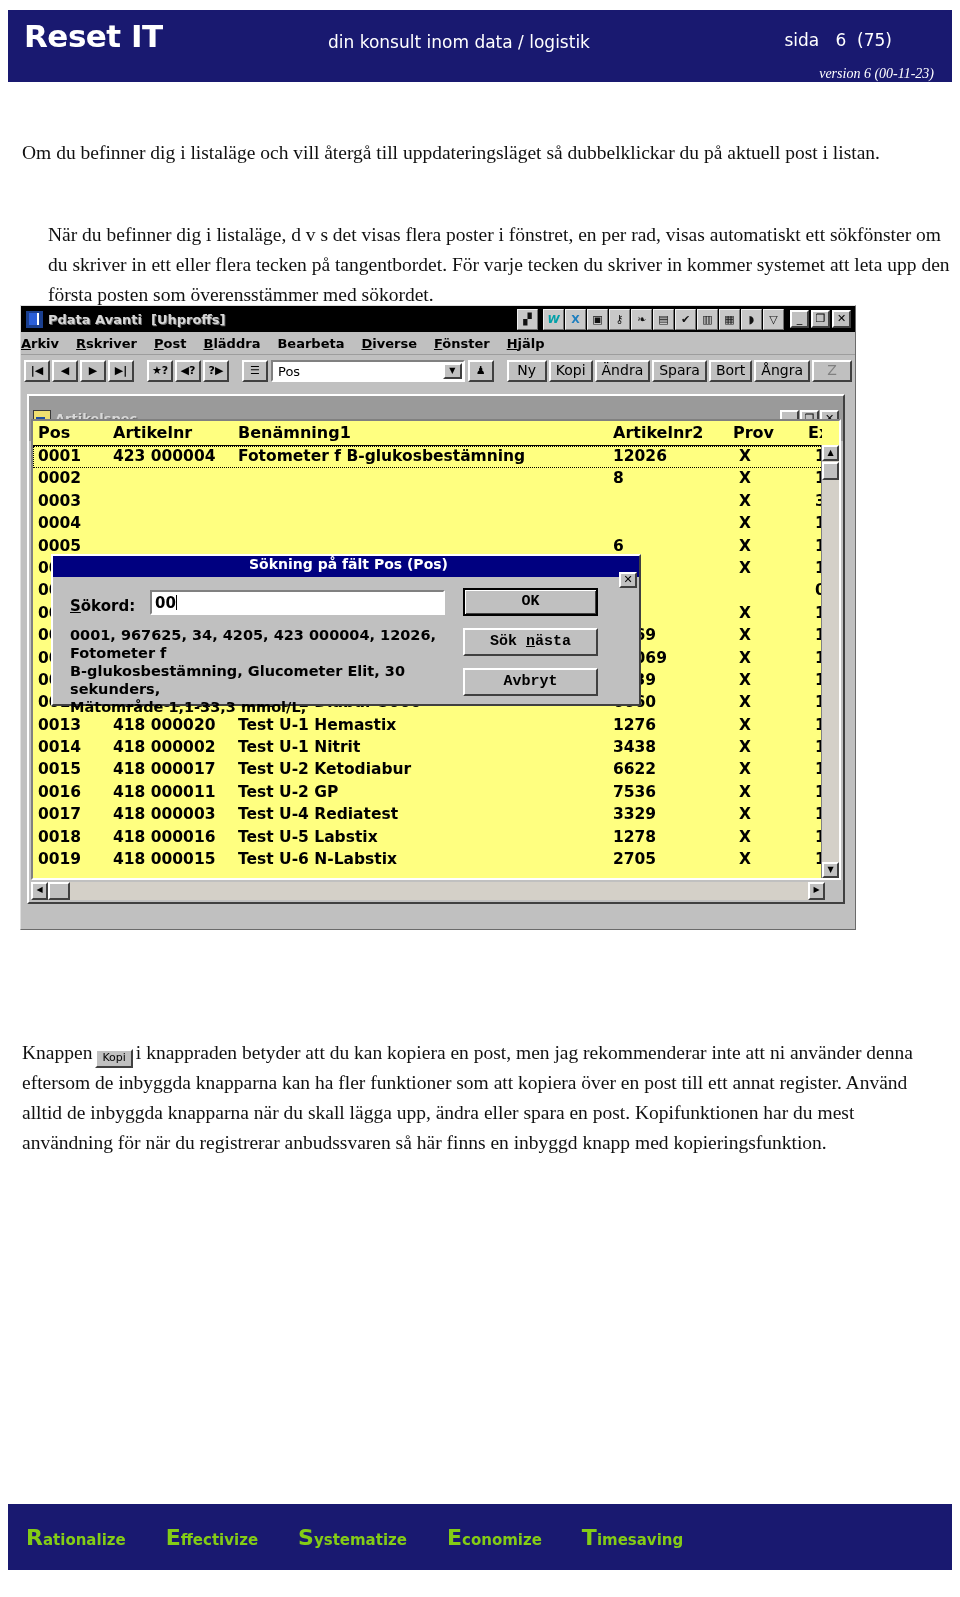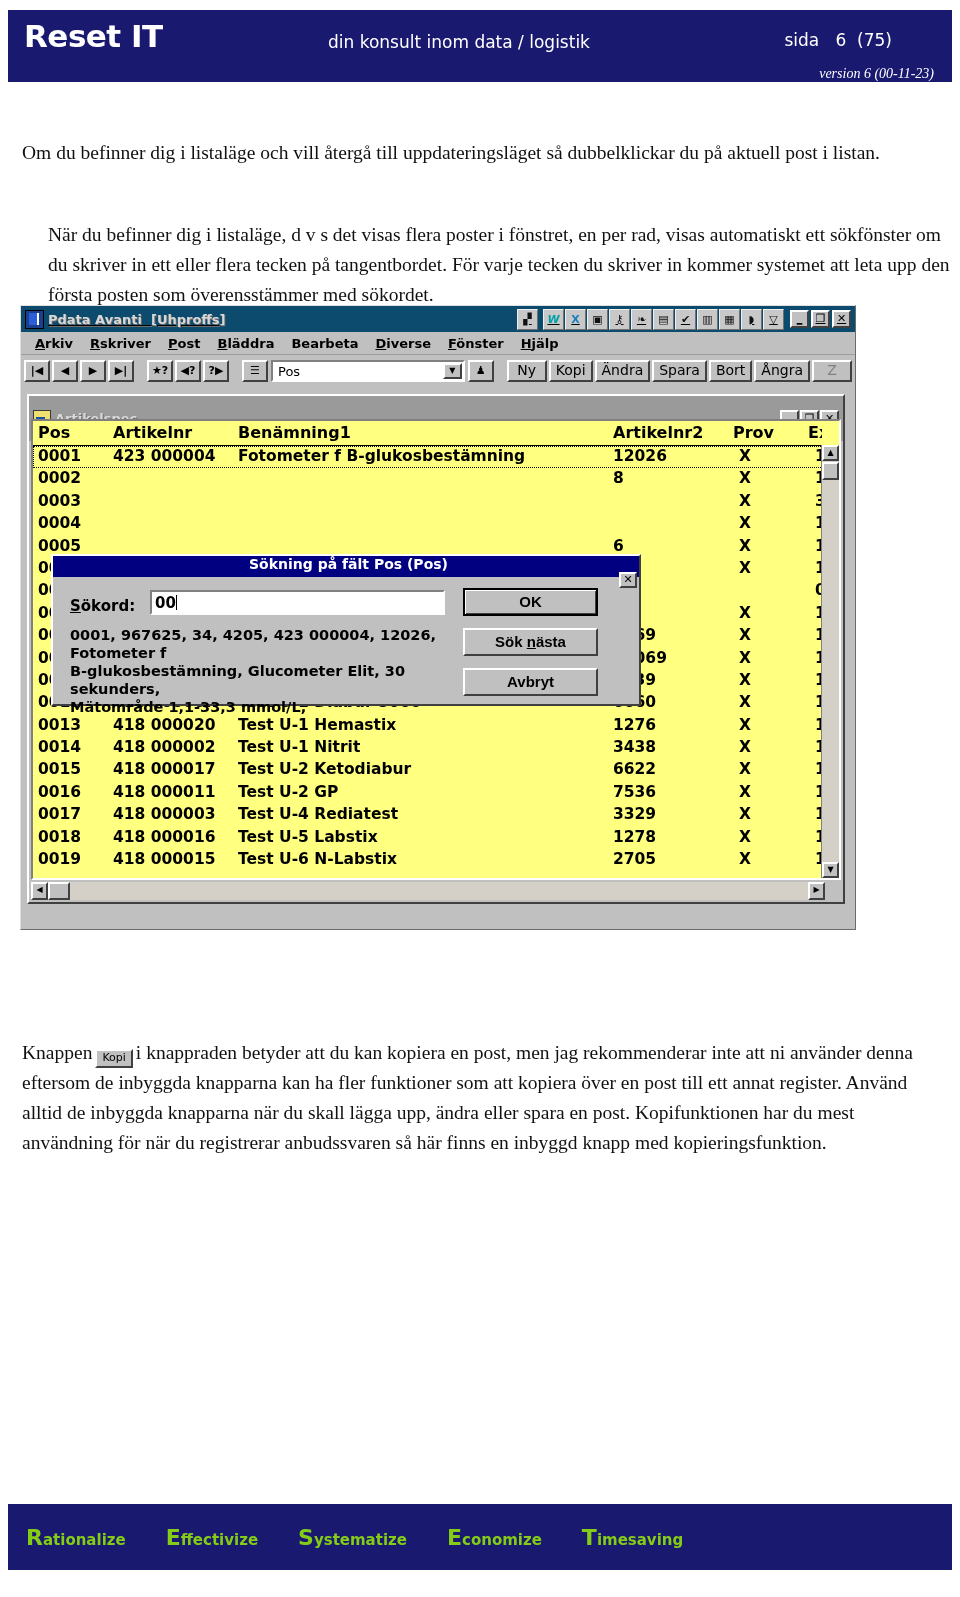--- a/index.html
+++ b/index.html
@@ -95,25 +95,24 @@
     border-top: 1px solid #dfdfdf;
     border-left: 1px solid #dfdfdf;
     border-right: 1px solid #6b6b6b;
     border-bottom: 1px solid #6b6b6b;
   }
 
   
   .app-titlebar {
     position: relative;
     height: 26px;
-    background: #0c4a6e;
+    background: #000000;
     display: flex;
     align-items: center;
     padding: 0 2px;
-    text-decoration: underline;
   }
   .app-icon {
     width: 17px; height: 17px;
     margin: 0 4px 0 2px;
     background: #1a3f8f;
     border: 1px solid #000;
     position: relative;
     flex: none;
   }
   .app-icon::after {
@@ -168,21 +167,21 @@
     color: #000; font-family: "DejaVu Sans", sans-serif;
     box-sizing: border-box;
   }
 
   
   .app-menubar {
     height: 22px;
     background: #c0c0c0;
     display: flex;
     align-items: center;
-    padding-left: 14px;
+    padding-left: 0;
     gap: 17px;
     border-bottom: 1px solid #9d9d9d;
   }
   .menu-item {
     font-size: 13px;
     color: #000;
     font-weight: bold;
     font-family: "DejaVu Sans", sans-serif;
   }
   .menu-item .u { text-decoration: underline; }
@@ -534,21 +533,21 @@
     border-top: 2px solid #ffffff;
     border-left: 2px solid #ffffff;
     border-right: 2px solid #404040;
     border-bottom: 2px solid #404040;
     box-sizing: border-box;
     font-size: 15px;
     font-weight: bold;
     line-height: 24px;
     text-align: center;
     color: #000;
-    font-family: Liberation Sans, sans-serif;
+    font-family: Liberation Mono, monospace;
   }
   .dlg-btn.default { border: 2px solid #000000; box-shadow: inset 1px 1px 0 #ffffff, inset -1px -1px 0 #404040; }
   #dlg-ok    { top: 32px; }
   #dlg-next  { top: 72px; }
   #dlg-cancel{ top: 112px; }
   .dlg-btn .u { text-decoration: underline; }
 
   
   .footer {
     position: absolute;

